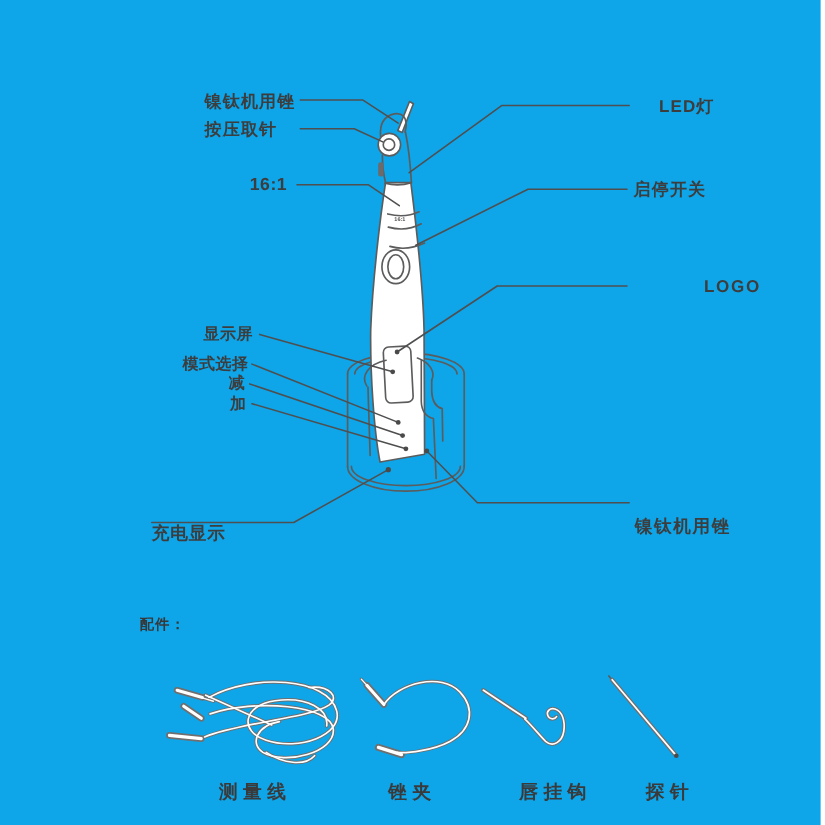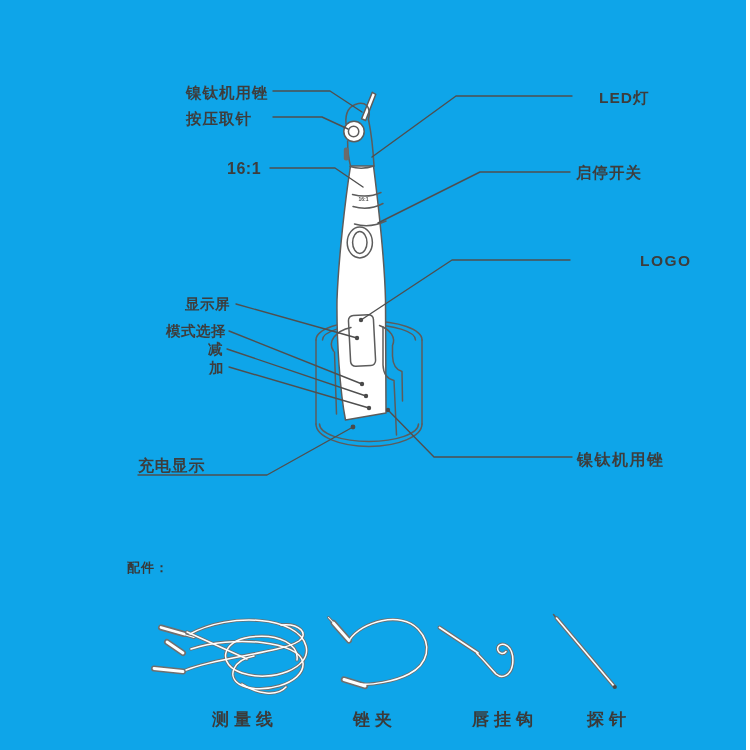--- a/index.html
+++ b/index.html
@@ -14,21 +14,21 @@
   .lbl{
     position:absolute;
     color:#3d3d3d;
     font-weight:600;
     white-space:nowrap;
     line-height:1.1;
     font-size:15.5px;
     letter-spacing:1px;
   }
   .lbl.small{font-size:14.5px;letter-spacing:0.5px;}
-  .lbl.mid{font-size:16px;letter-spacing:0.8px;}
+  .lbl.mid{font-size:16px;letter-spacing:0.8px;margin-top:20px;}
   .lbl.wide{letter-spacing:1.5px;}
   .lbl.ratio{font-size:16px;font-weight:700;letter-spacing:0.5px;}
   .lbl.heading{font-size:13px;font-weight:700;letter-spacing:1px;color:#383838;}
   .lbl.caption{font-size:17px;font-weight:600;letter-spacing:5px;color:#3a3a3a;}
   
   .ln{fill:none;stroke:#5c5c5c;stroke-width:1.5;stroke-linecap:round;stroke-linejoin:round;}
   .ln-fill{fill:#ffffff;stroke:#5c5c5c;stroke-width:1.5;stroke-linejoin:round;}
   .leader{fill:none;stroke:#4f4f4f;stroke-width:1.4;stroke-linecap:round;stroke-linejoin:round;}
   .dot{fill:#4a4a4a;stroke:none;}
   .tube-o{fill:none;stroke:#6f6f6f;stroke-linecap:round;stroke-linejoin:round;}
@@ -168,18 +168,18 @@
   <div class="lbl wide" style="left:596px;top:252px;margin-left:44px;">LOGO</div>
   <div class="lbl small" style="left:185px;top:297px;">显示屏</div>
   <div class="lbl small" style="left:166px;top:324px;">模式选择</div>
   <div class="lbl small" style="left:208px;top:342px;">减</div>
   <div class="lbl small" style="left:209px;top:361px;">加</div>
   <div class="lbl mid" style="left:138px;top:457px;">充电显示</div>
   <div class="lbl mid wide" style="left:577px;top:451px;">镍钛机用锉</div>
 
   <div class="lbl heading" style="left:127px;top:561px;">配件：</div>
 
-  <div class="lbl caption" style="left:212px;top:711px;">测量线</div>
+  <div class="lbl caption" style="left:199px;top:711px;">测量线</div>
   <div class="lbl caption" style="left:353px;top:711px;">锉夹</div>
   <div class="lbl caption" style="left:472px;top:711px;">唇挂钩</div>
   <div class="lbl caption" style="left:587px;top:711px;">探针</div>
 
 </div>
 
 </body></html>

